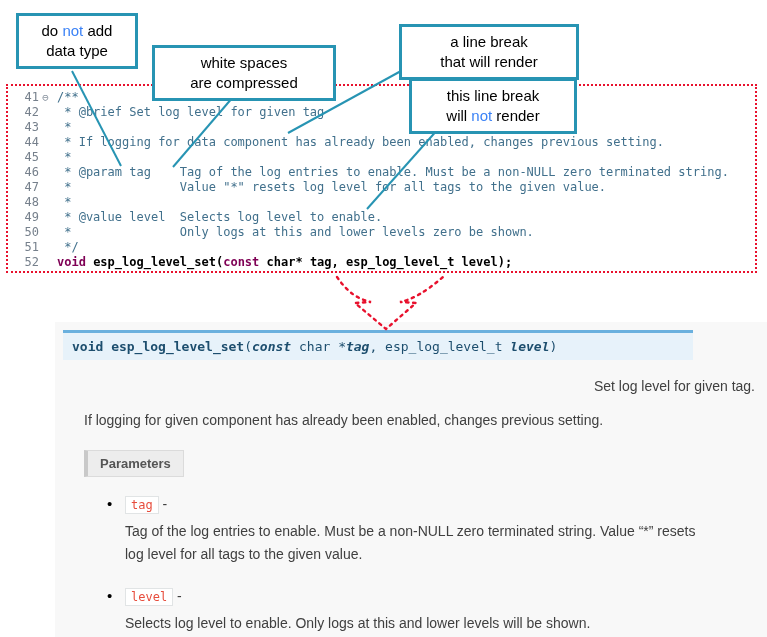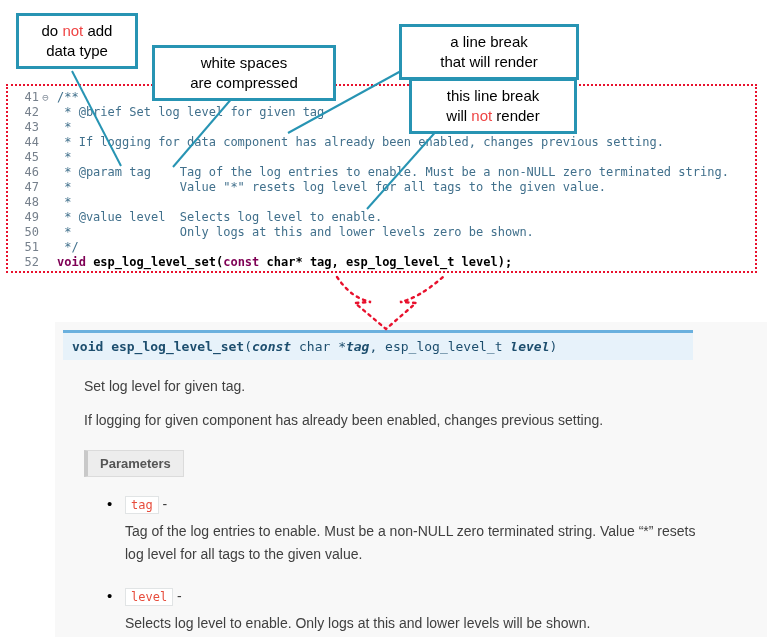--- a/index.html
+++ b/index.html
@@ -1,33 +1,33 @@
 <!DOCTYPE html>
 <html><head>
 <meta charset="utf-8">
 <style>
   html,body{margin:0;padding:0;background:#ffffff;}
   .canvas{position:relative;width:767px;height:637px;background:#fff;font-family:"Liberation Sans",sans-serif;overflow:hidden;}
   .overlay{position:absolute;left:0;top:0;z-index:5;pointer-events:none;}
   .callout{position:absolute;z-index:6;background:#fff;border:3px solid #2794B3;text-align:center;font-size:15px;line-height:1.32;padding:5px 4px;color:#000;}
-  .red{color:#ef4444;}
+  .red{color:#3b82f6;}
   .code-panel{position:absolute;left:6px;top:84px;width:751px;height:189px;box-sizing:border-box;border:2px dotted #E8112D;background:#fff;z-index:2;padding-top:4px;font-family:"DejaVu Sans Mono",monospace;font-size:12px;line-height:15px;}
   .code-row{display:flex;white-space:pre;}
   .gutter{flex:0 0 44px;display:flex;justify-content:flex-end;color:#76808C;}
   .fold{width:13px;text-align:center;font-size:11px;color:#8A94A0;}
   .code-text{padding-left:5px;}
   .cmt{color:#41708C;}
   .kw{color:#7F0055;font-weight:bold;}
   .fnline{font-weight:bold;color:#000;}
   .doc-panel{position:absolute;left:55px;top:322px;width:712px;height:315px;background:#F8F8F8;z-index:1;box-sizing:border-box;padding:8px 12px 0 8px;}
   .sig{margin-right:62px;background:#E7F2FA;border-top:3px solid #6AB0DE;padding:6px 9px;font-family:"DejaVu Sans Mono",monospace;font-size:13px;color:#1D4E6E;}
   .sig .b{font-weight:bold;}
   .sig .bi{font-weight:bold;font-style:italic;}
   .doc-p{margin:0;color:#404040;font-size:14px;}
-  .p1{margin:18px 0 4px 21px;}
+  .p1{margin:18px 0 4px 21px;text-align:right;}
   .p2{margin:18px 0 0 21px;}
   .params{display:inline-block;margin:22px 0 0 21px;background:#EDEDED;border:1px solid #DBDBDB;border-left:4px solid #C9C9C9;padding:5px 12px;font-size:13px;font-weight:bold;color:#555;}
   .param-list{list-style:none;margin:18px 0 0 44px;padding:0;}
   .param-item{color:#404040;font-size:14px;margin:0 0 22px 0;}
   .bullet{display:inline-block;width:18px;font-size:15px;color:#000;}
   .chip{font-family:"DejaVu Sans Mono",monospace;font-size:12px;color:#E74C3C;background:#fff;border:1px solid #E1E4E5;padding:1px 5px;}
   .desc{margin:8px 0 0 18px;line-height:1.62;max-width:592px;}
 </style>
 </head>
 <body>

